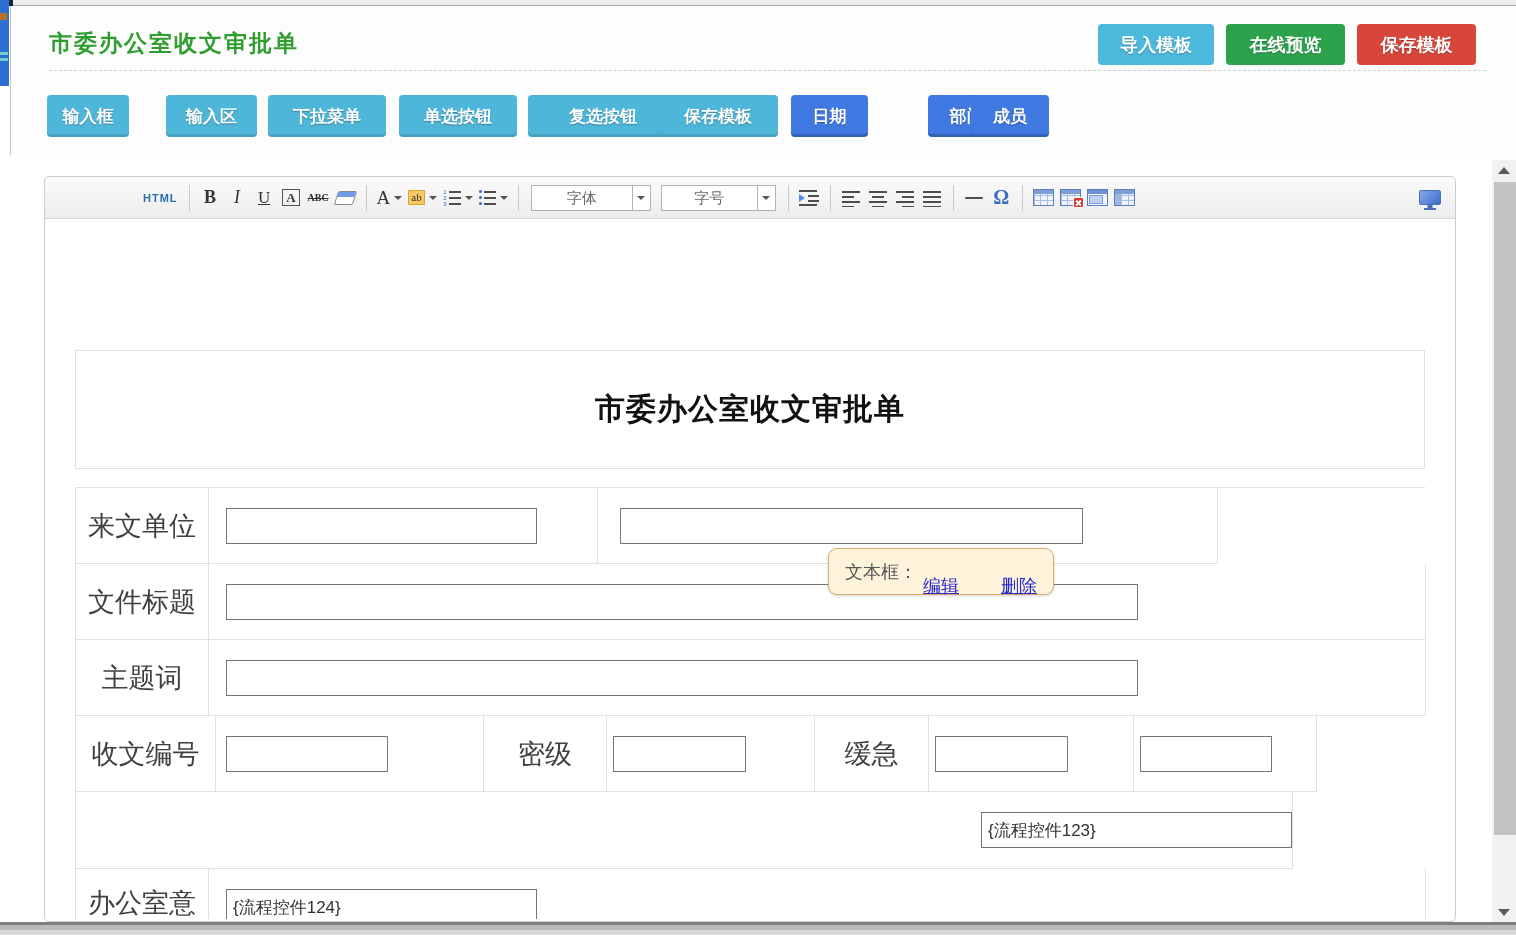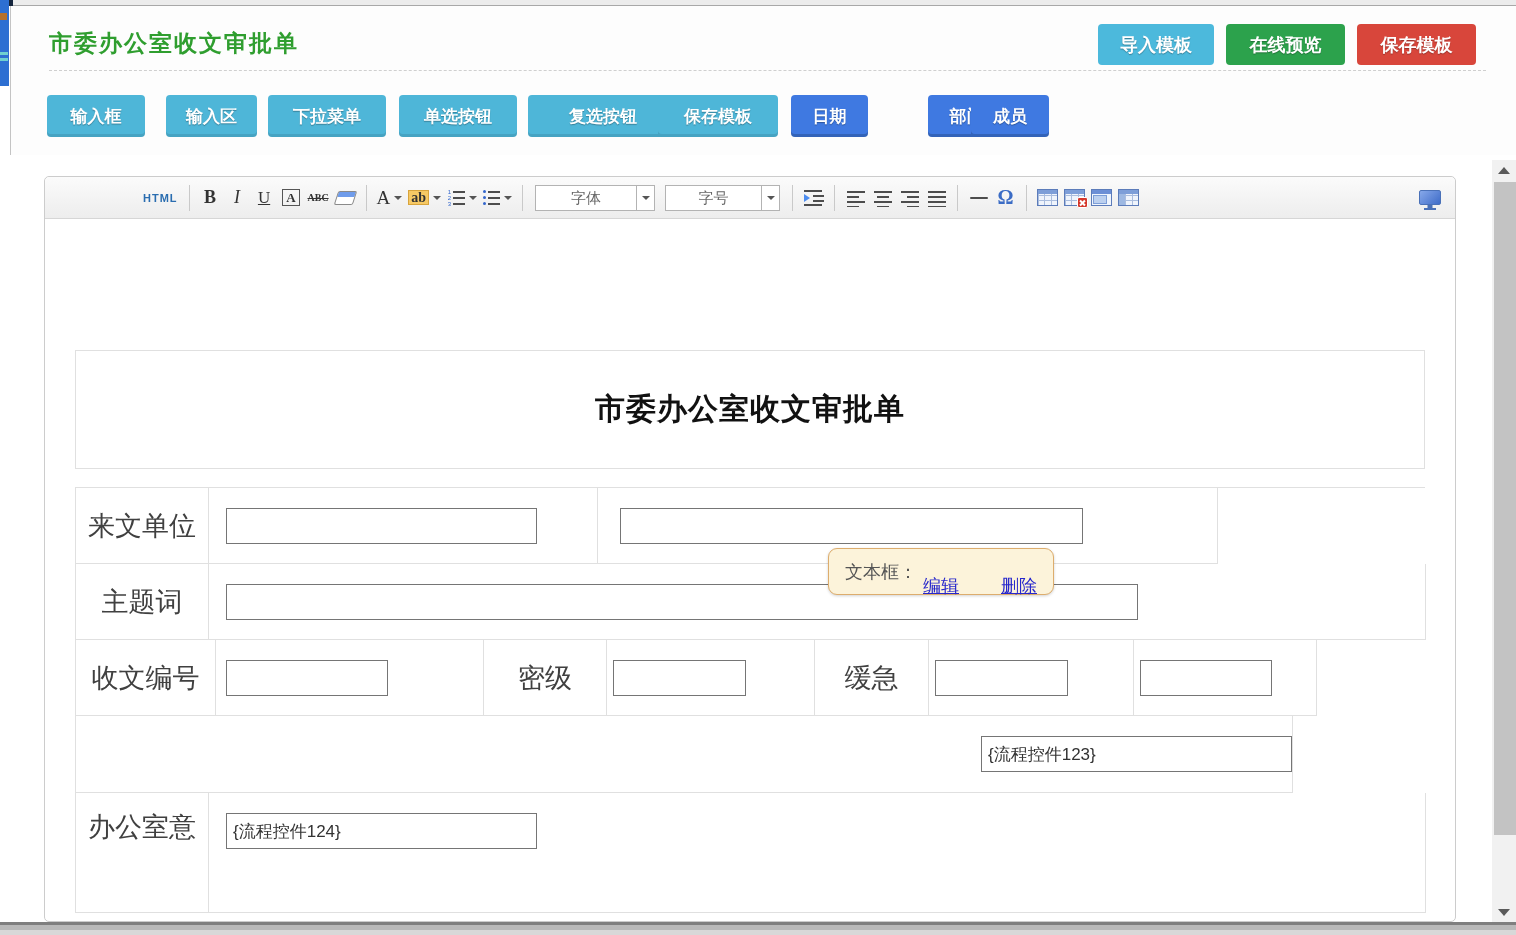--- a/index.html
+++ b/index.html
@@ -20,41 +20,41 @@
   .page-title{position:absolute;left:38px;top:22px;font-family:"Liberation Serif","DejaVu Serif",serif;font-weight:bold;font-size:23px;letter-spacing:2px;color:#2f9e2f;}
   .divider{position:absolute;left:38px;right:30px;top:64px;border-top:1px dashed #cfcfcf;height:0;}
   button{appearance:none;-webkit-appearance:none;border:none;cursor:pointer;}
   .act{position:absolute;top:18px;height:41px;border-radius:4px;color:#fff;font-family:"Liberation Serif","DejaVu Serif",serif;font-weight:bold;font-size:18px;text-shadow:0 1px 1px rgba(0,0,0,.3);}
   .act-import{left:1087px;width:116px;background:#4cb9dc;}
   .act-preview{left:1215px;width:119px;background:#2ca24c;}
   .act-save{left:1346px;width:119px;background:#d8463b;}
   .wbtn,.fbtn{position:absolute;top:89px;height:42px;border-radius:4px;color:#fff;font-family:"Liberation Serif","DejaVu Serif",serif;font-weight:bold;font-size:17px;text-shadow:0 1px 1px rgba(0,0,0,.3);box-shadow:inset 0 -3px 0 rgba(0,0,0,.10);}
   .wbtn{background:#4eb6d8;}
   .fbtn{background:#3f79e1;box-shadow:inset 0 -3px 0 rgba(0,0,0,.18);}
-  .wb1{left:36px;width:98px;}  .wb2{left:155px;width:91px;}  .wb3{left:257px;width:118px;}
+  .wb1{left:36px;width:82px;}  .wb2{left:155px;width:91px;}  .wb3{left:257px;width:118px;}
   .wb4{left:388px;width:118px;}.wb5{left:517px;width:144px;padding-left:12px;} .wb6{left:647px;width:120px;}
   .fb1{left:780px;width:77px;} .fb2{left:917px;width:77px;}  .fb3{left:960px;width:78px;}
 
   
   .editor{position:absolute;left:44px;top:176px;width:1412px;height:746px;border:1px solid #cccccc;border-radius:5px;box-sizing:border-box;background:#fff;}
   .toolbar{height:42px;border-bottom:1px solid #d6d6d6;background:linear-gradient(#fbfbfb,#ededed);border-radius:5px 5px 0 0;display:flex;align-items:center;padding:0 12px 0 94px;box-sizing:border-box;}
   .tsep{width:1px;height:26px;background:#c9c9c9;margin:0 7px;flex:none;}
   .tbtn{background:transparent;width:27px;height:27px;display:flex;align-items:center;justify-content:center;color:#333;padding:0;flex:none;position:relative;}
   .t-html{color:#2a6db0;font-weight:bold;font-size:11px;letter-spacing:1px;width:auto;padding:0 4px;}
   .t-b{font-family:"Liberation Serif",serif;font-weight:bold;font-size:18px;}
   .t-i{font-family:"Liberation Serif",serif;font-style:italic;font-size:18px;}
   .t-u{font-family:"Liberation Serif",serif;font-size:17px;text-decoration:underline;}
   .t-abox{font-family:"Liberation Serif",serif;font-weight:bold;font-size:13px;}
   .t-abox .bx{border:1px solid #555;padding:0 3px;line-height:15px;}
   .t-abc{font-family:"Liberation Serif",serif;font-weight:bold;font-size:10px;text-decoration:line-through;}
   .eraser{width:17px;height:12px;border:1px solid #8a8a8a;border-radius:2px;transform:skewX(-18deg);background:linear-gradient(#6f9ceb 0 45%,#fff 45%);}
   .car{width:0;height:0;border-left:4px solid transparent;border-right:4px solid transparent;border-top:4px solid #555;margin-left:4px;flex:none;}
   .t-color{width:auto;padding:0 3px;font-family:"Liberation Serif",serif;font-size:19px;}
   .t-hl{width:auto;padding:0 3px;}
-  .hl-chip{background:#f6c965;border:1px solid #d8a43c;font-family:"Liberation Serif",serif;font-weight:bold;font-size:14px;padding:0 2px;line-height:13px;color:#333;position:relative;}
+  .hl-chip{background:#f6c965;border:1px solid #d8a43c;font-family:"Liberation Serif",serif;font-weight:normal;font-size:11px;padding:0 2px;line-height:13px;color:#333;position:relative;}
   .listico{display:flex;flex-direction:column;gap:2px;}
   .listico .lrow{display:flex;align-items:center;gap:2px;height:4px;}
   .listico .num{font-size:6px;line-height:4px;color:#3366cc;width:4px;text-align:right;}
   .listico .dot{width:3px;height:3px;border-radius:50%;background:#3366cc;}
   .listico .bar{width:12px;height:2px;background:#4d4d4d;}
   .sel{width:120px;height:26px;border:1px solid #b3b3b3;background:#fff;display:flex;margin:0 5px;flex:none;box-sizing:border-box;}
   .sel .txt{flex:1;text-align:center;font-family:"Liberation Serif","DejaVu Serif",serif;color:#666;font-size:15px;line-height:24px;}
   .sel .dd{width:17px;border-left:1px solid #b3b3b3;display:flex;align-items:center;justify-content:center;background:#fff;}
   .sel .dd .car{margin:0;}
   .ind{width:20px;height:17px;position:relative;background:
@@ -279,20 +279,26 @@
         <div class="row">
           <div class="cell lbl h76" style="width:133px;">来文单位</div>
           <div class="cell h76" style="width:389px;">
               <input class="ctl ml17" style="width: 311px;" value="">
             </div>
           <div class="cell h76" style="width:620px;">
               <input class="ctl ml22" style="width: 463px;" value="">
             </div>
         </div>
         <div class="row">
+          <div class="cell lbl h76" style="width:133px;">文件标题</div>
+          <div class="cell h76" style="width:1217px;">
+              <input class="ctl ml17" style="width: 912px;" value="">
+            </div>
+        </div>
+        <div class="row">
           <div class="cell lbl h76" style="width:133px;">主题词</div>
           <div class="cell h76" style="width:1217px;">
               <input class="ctl ml17" style="width: 912px;" value="">
             </div>
         </div>
         <div class="row">
           <div class="cell lbl h76" style="width:140px;">收文编号</div>
           <div class="cell h76" style="width:268px;">
               <input class="ctl ml10" style="width: 162px;" value="">
             </div>

